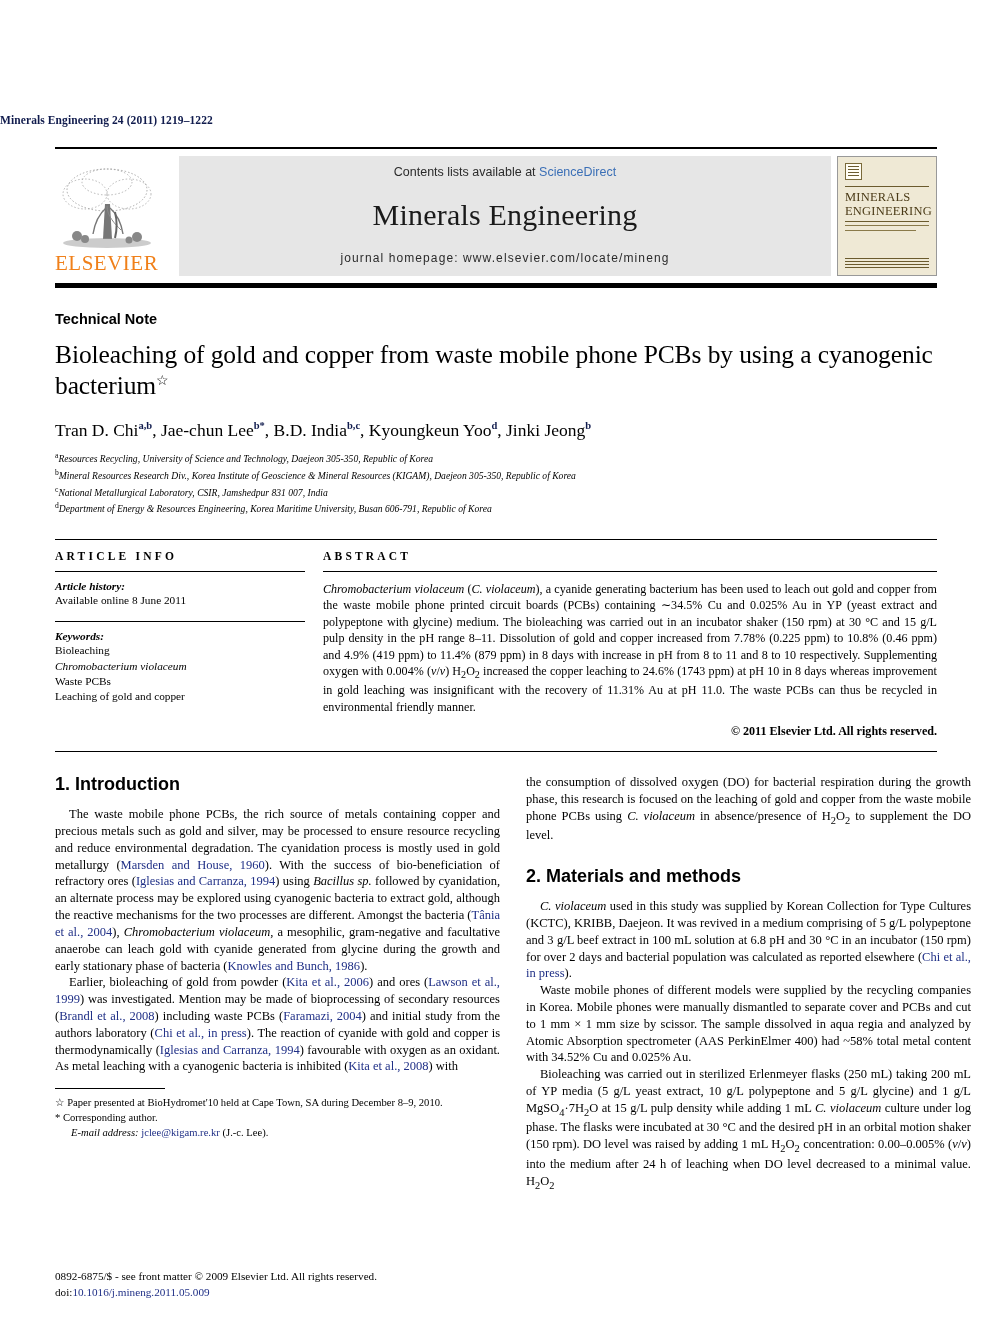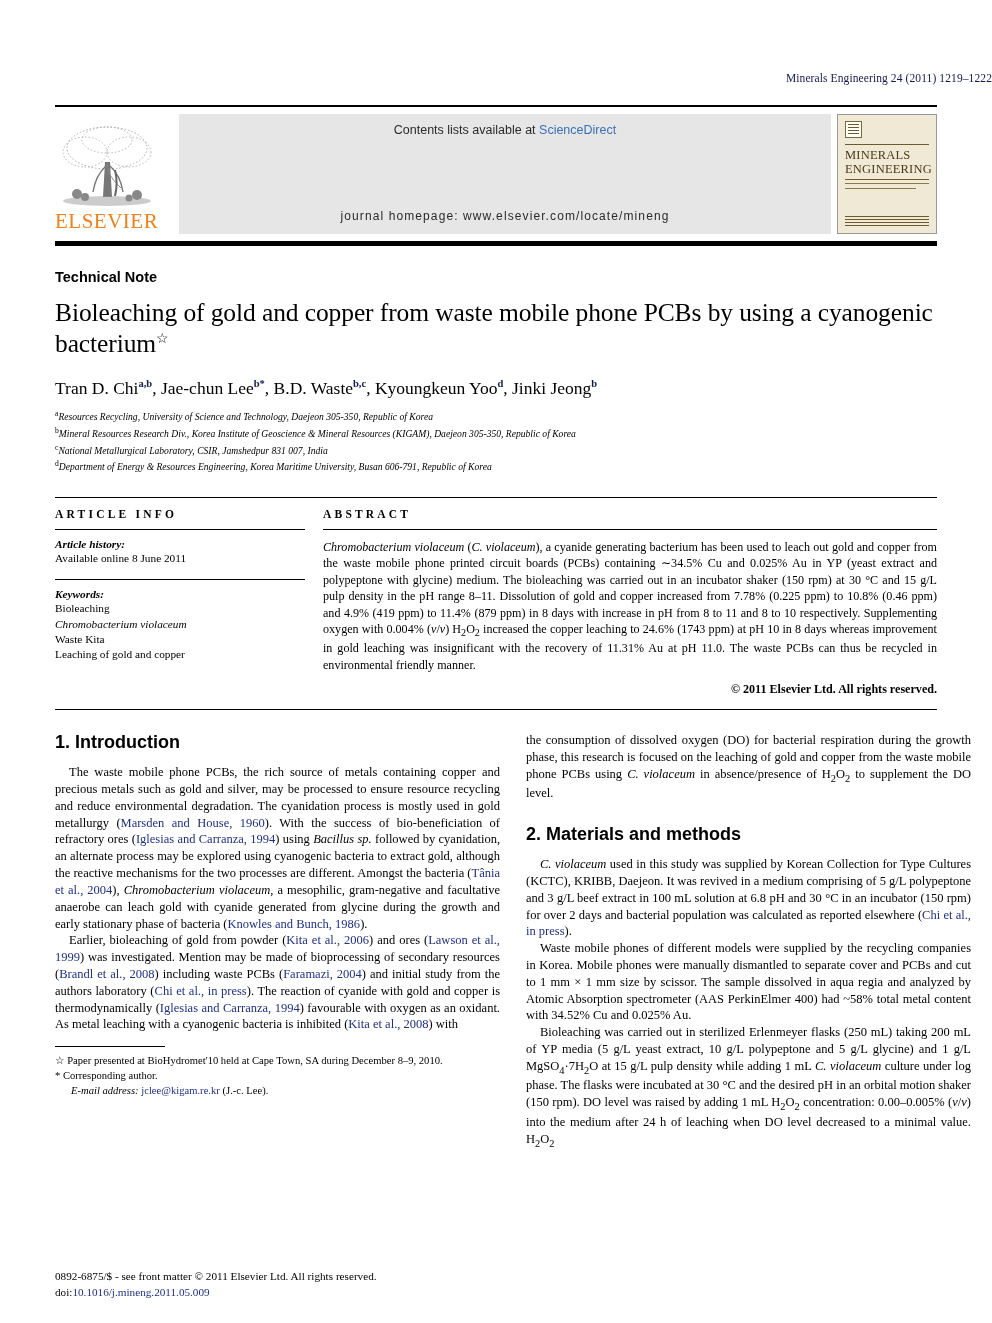--- a/index.html
+++ b/index.html
@@ -18,25 +18,25 @@
   .page {
     width: 992px;
     height: 1323px;
     position: relative;
     padding: 0;
     box-sizing: border-box;
   }
 
   
   .running-head {
-    text-align: right;
+    text-align: left;
     font-size: 11.5px;
-    font-weight: normal;
+    font-weight: bold;
     color: #101b4d;
-    padding-top: 72px;
+    padding-top: 114px;
     letter-spacing: 0.1px;
   }
 
   
   .masthead-wrap {
     margin: 21px 55px 0 55px;
     border-top: 2.2px solid #000;
     padding-top: 7px;
   }
   .masthead {
@@ -315,20 +315,21 @@
           <path d="M60 48 C62 56 62 66 60 74" stroke="#666" stroke-width="2" fill="none"></path>
         </svg>
         <div class="elsevier-word">ELSEVIER</div>
       </div>
 
       <div class="center-block">
         <div class="contents-line">
           <span>Contents lists available at</span>
           <span class="sd">ScienceDirect</span>
         </div>
+        <div class="journal-name">Minerals Engineering</div>
         <div class="homepage-line">journal homepage: www.elsevier.com/locate/mineng</div>
       </div>
 
       <div class="cover-block">
         <div class="cover-tinybox"></div>
         <div class="cover-rule"></div>
         <div class="cover-title">
           <div>MINERALS</div>
           <div>ENGINEERING</div>
         </div>
@@ -345,21 +346,21 @@
 
   <div class="title-area">
     <div class="section-kind">Technical Note</div>
     <h1 class="article-title">
       <span>Bioleaching of gold and copper from waste mobile phone PCBs by using a cyanogenic bacterium</span><span class="star-mark">☆</span>
     </h1>
 
     <div class="authors">
       <span><span>Tran D. Chi</span><sup>a,b</sup><span>,</span></span>
       <span><span>Jae-chun Lee</span><sup>b*</sup><span>,</span></span>
-      <span><span>B.D. Waste</span><sup>b,c</sup><span>,</span></span>
+      <span><span>B.D. India</span><sup>b,c</sup><span>,</span></span>
       <span><span>Kyoungkeun Yoo</span><sup>d</sup><span>,</span></span>
       <span><span>Jinki Jeong</span><sup>b</sup></span>
     </div>
 
     <div class="affils">
       <div><sup>a</sup><span>Resources Recycling, University of Science and Technology, Daejeon 305-350, Republic of Korea</span></div>
       <div><sup>b</sup><span>Mineral Resources Research Div., Korea Institute of Geoscience &amp; Mineral Resources (KIGAM), Daejeon 305-350, Republic of Korea</span></div>
       <div><sup>c</sup><span>National Metallurgical Laboratory, CSIR, Jamshedpur 831 007, India</span></div>
       <div><sup>d</sup><span>Department of Energy &amp; Resources Engineering, Korea Maritime University, Busan 606-791, Republic of Korea</span></div>
     </div>
@@ -369,21 +370,21 @@
     <div class="info-col">
       <div class="sec-head">ARTICLE INFO</div>
       <div class="thin-rule"></div>
       <div class="info-sub">Article history:</div>
       <div class="info-line">Available online 8 June 2011</div>
       <div class="kw-block">
         <div class="thin-rule"></div>
         <div class="info-sub">Keywords:</div>
         <div class="info-line">Bioleaching</div>
         <div class="info-line ital">Chromobacterium violaceum</div>
-        <div class="info-line">Waste Kita</div>
+        <div class="info-line">Waste PCBs</div>
         <div class="info-line">Leaching of gold and copper</div>
       </div>
     </div>
 
     <div class="abs-col">
       <div class="sec-head">ABSTRACT</div>
       <div class="abs-rule"></div>
       <div class="abstract-text">
         <i>Chromobacterium violaceum</i> (<i>C. violaceum</i>), a cyanide generating bacterium has been used to leach out gold and copper from the waste mobile phone printed circuit boards (PCBs) containing ∼34.5% Cu and 0.025% Au in YP (yeast extract and polypeptone with glycine) medium. The bioleaching was carried out in an incubator shaker (150&nbsp;rpm) at 30&nbsp;°C and 15&nbsp;g/L pulp density in the pH range 8–11. Dissolution of gold and copper increased from 7.78% (0.225&nbsp;ppm) to 10.8% (0.46&nbsp;ppm) and 4.9% (419&nbsp;ppm) to 11.4% (879&nbsp;ppm) in 8&nbsp;days with increase in pH from 8 to 11 and 8 to 10 respectively. Supplementing oxygen with 0.004% (<i>v</i>/<i>v</i>) H<sub>2</sub>O<sub>2</sub> increased the copper leaching to 24.6% (1743&nbsp;ppm) at pH 10 in 8&nbsp;days whereas improvement in gold leaching was insignificant with the recovery of 11.31% Au at pH 11.0. The waste PCBs can thus be recycled in environmental friendly manner.
       </div>
@@ -424,17 +425,17 @@
 
       <p class="body"><span class="ital">C. violaceum</span><span> used in this study was supplied by Korean Collection for Type Cultures (KCTC), KRIBB, Daejeon. It was revived in a medium comprising of 5 g/L polypeptone and 3 g/L beef extract in 100 mL solution at 6.8 pH and 30 °C in an incubator (150 rpm) for over 2 days and bacterial population was calculated as reported elsewhere (</span><span class="ref">Chi et al., in press</span><span>).</span></p>
 
       <p class="body">Waste mobile phones of different models were supplied by the recycling companies in Korea. Mobile phones were manually dismantled to separate cover and PCBs and cut to 1 mm × 1 mm size by scissor. The sample dissolved in aqua regia and analyzed by Atomic Absorption spectrometer (AAS PerkinElmer 400) had ~58% total metal content with 34.52% Cu and 0.025% Au.</p>
 
       <p class="body">Bioleaching was carried out in sterilized Erlenmeyer flasks (250&nbsp;mL) taking 200&nbsp;mL of YP media (5&nbsp;g/L yeast extract, 10&nbsp;g/L polypeptone and 5&nbsp;g/L glycine) and 1&nbsp;g/L MgSO<sub>4</sub>·7H<sub>2</sub>O at 15&nbsp;g/L pulp density while adding 1&nbsp;mL <span class="ital">C. violaceum</span> culture under log phase. The flasks were incubated at 30&nbsp;°C and the desired pH in an orbital motion shaker (150&nbsp;rpm). DO level was raised by adding 1&nbsp;mL H<sub>2</sub>O<sub>2</sub> concentration: 0.00–0.005% (<i>v</i>/<i>v</i>) into the medium after 24&nbsp;h of leaching when DO level decreased to a minimal value. H<sub>2</sub>O<sub>2</sub></p>
     </div>
   </div>
 
   <div class="page-footer">
-    <div>0892-6875/$ - see front matter © 2011 Elsevier Ltd. All rights reserved.</div>
+    <div>0892-6875/$ - see front matter © 2009 Elsevier Ltd. All rights reserved.</div>
     <div><span>doi:</span><span class="doi">10.1016/j.mineng.2011.05.009</span></div>
   </div>
 
 </div>
 
 </body></html>

